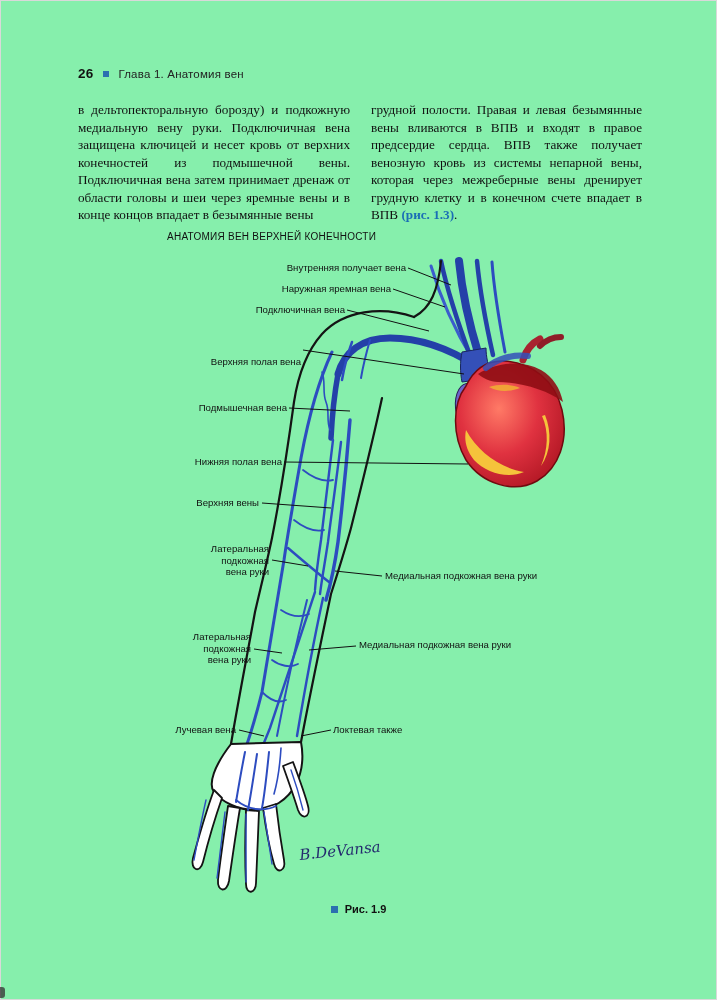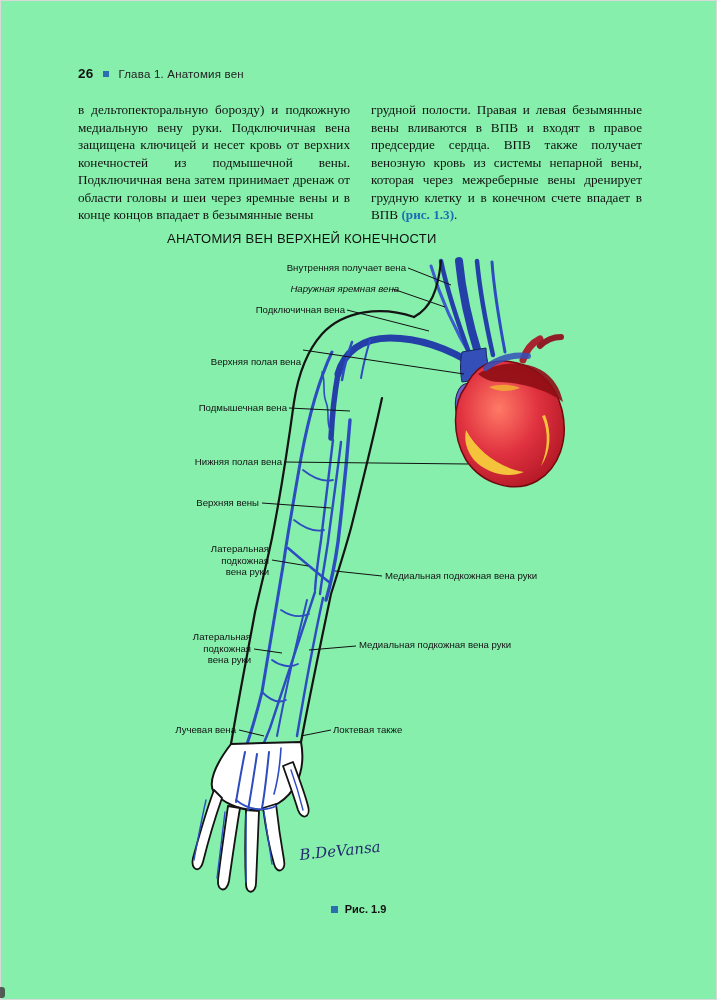--- a/index.html
+++ b/index.html
@@ -17,21 +17,21 @@
   .hdr .chap{font-size:11.5px;color:#222;letter-spacing:.2px;}
   
   .col{position:absolute;top:101px;font-size:13.2px;line-height:17.5px;
        text-align:justify;color:#101010;}
   .col p{margin:0;}
   .col-left{left:78px;width:272px;}
   .col-right{left:371px;width:271px;}
   .figlink{color:#1a6eb5;font-weight:bold;}
   
   .figtitle{position:absolute;left:167px;top:231px;
-    font-family:"Liberation Sans",sans-serif;font-size:13px;letter-spacing:.25px;color:#111;}
+    font-family:"Liberation Sans",sans-serif;font-size:10px;letter-spacing:.25px;color:#111;}
   .lbl{position:absolute;font-family:"Liberation Sans",sans-serif;
        font-size:9.6px;line-height:11.5px;color:#111;white-space:pre-line;}
   .lbl.r{text-align:right;}
   svg.fig{position:absolute;left:60px;top:250px;}
   
   .caption{position:absolute;left:0;top:901px;width:717px;height:16px;
     display:flex;align-items:center;justify-content:center;
     font-family:"Liberation Sans",sans-serif;}
   .caption .sq{width:7px;height:7px;background:#2b6fb0;margin-right:7px;}
   .caption .txt{font-size:11px;font-weight:bold;color:#111;}
@@ -153,21 +153,21 @@
       <line x1="254" y1="649" x2="282" y2="653"></line>
       <line x1="356" y1="646" x2="309" y2="650"></line>
       <line x1="239" y1="730" x2="264" y2="736"></line>
       <line x1="331" y1="730" x2="301" y2="736"></line>
     </g>
 
     <text x="300" y="860" transform="rotate(-6 300 860)" font-family="DejaVu Serif, serif" font-style="italic" font-size="15" fill="#232a6e">B.DeVansa</text>
   </svg>
 
   <div class="lbl r" style="left:256px;top:262px;width:150px;">Внутренняя получает вена</div>
-  <div class="lbl r" style="left:249px;top:283px;width:150px;font-style:italic;">Наружная яремная вена</div>
+  <div class="lbl r" style="left:241px;top:283px;width:150px;">Наружная яремная вена</div>
   <div class="lbl r" style="left:195px;top:304px;width:150px;">Подключичная вена</div>
   <div class="lbl r" style="left:151px;top:356px;width:150px;">Верхняя полая вена</div>
   <div class="lbl r" style="left:137px;top:402px;width:150px;">Подмышечная вена</div>
   <div class="lbl r" style="left:132px;top:456px;width:150px;">Нижняя полая вена</div>
   <div class="lbl r" style="left:109px;top:497px;width:150px;">Верхняя вены</div>
   <div class="lbl r" style="left:119px;top:543px;width:150px;">Латеральная
 подкожная
 вена руки</div>
   <div class="lbl" style="left:385px;top:570px;width:170px;">Медиальная подкожная вена руки</div>
   <div class="lbl r" style="left:101px;top:631px;width:150px;">Латеральная

